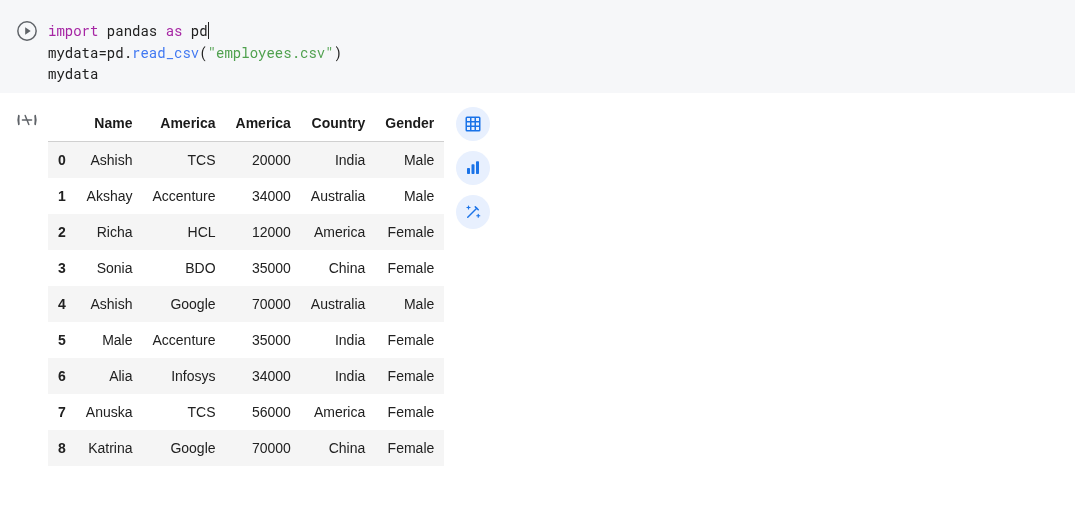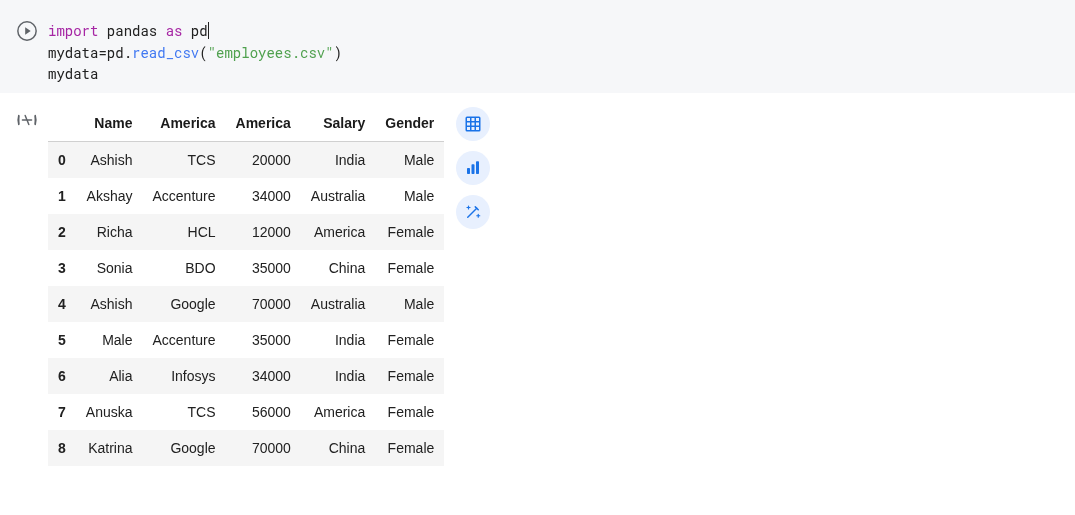--- a/index.html
+++ b/index.html
@@ -150,21 +150,21 @@
     </div>
 
     <div class="out-wrap">
       <table class="df-table">
         <thead>
           <tr>
             <th></th>
             <th>Name</th>
             <th>America</th>
             <th>America</th>
-            <th>Salary</th>
+            <th>Country</th>
             <th>Gender</th>
           </tr>
         </thead>
         <tbody id="df-body">
             <tr>
               <th>0</th>
               <td>Ashish</td>
               <td>TCS</td>
               <td>20000</td>
               <td>India</td>

